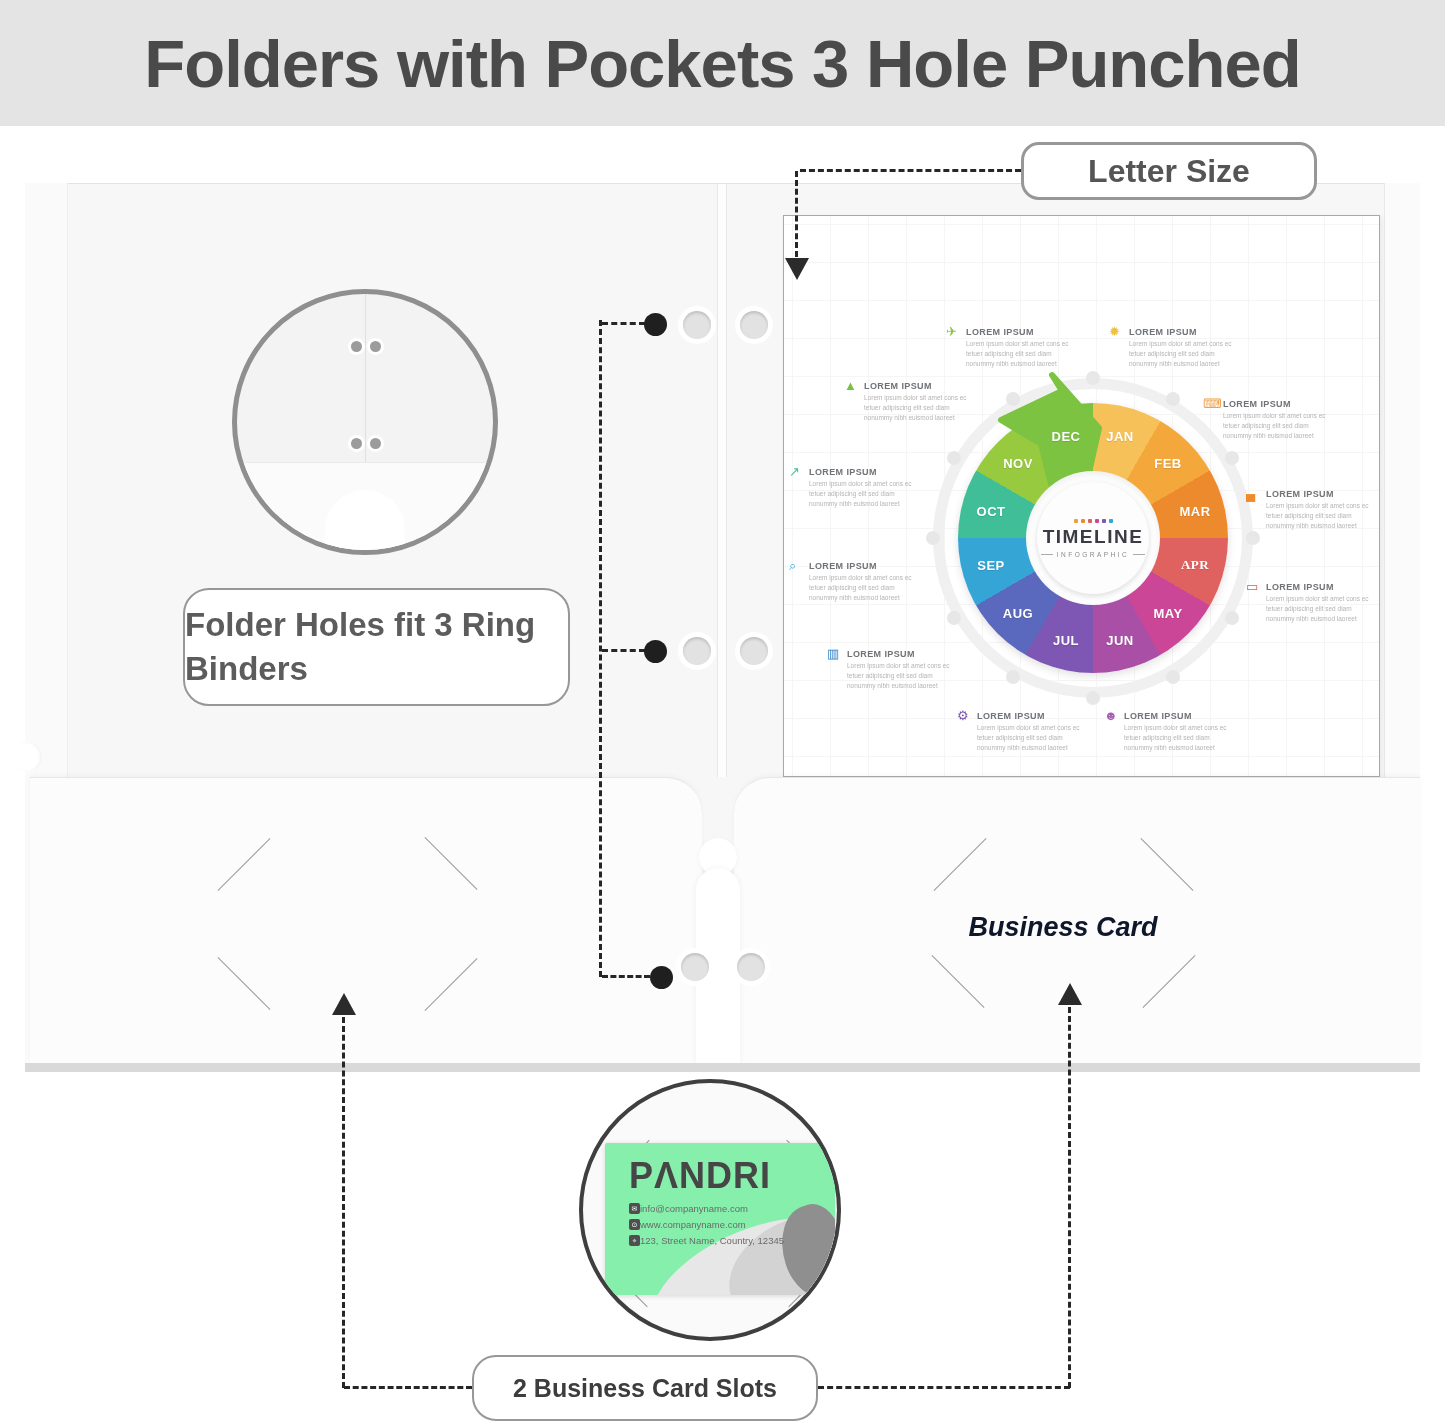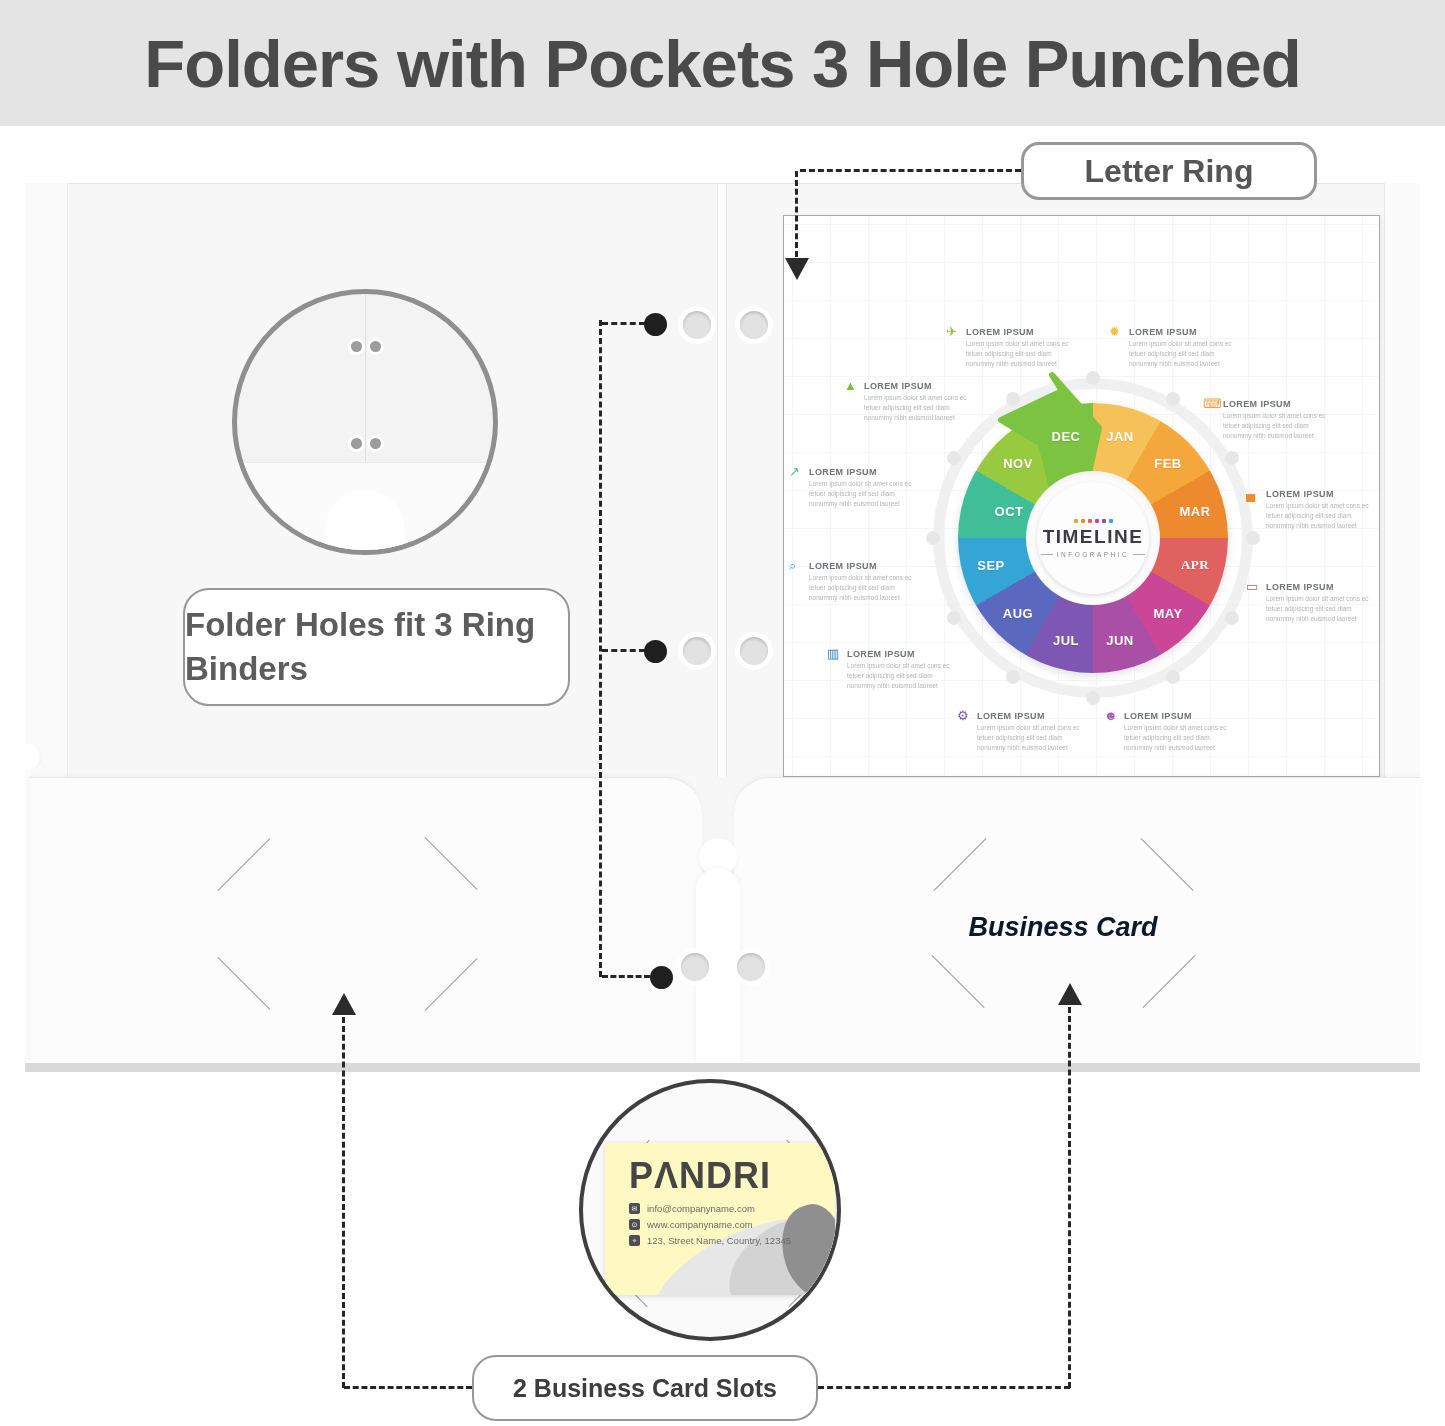--- a/index.html
+++ b/index.html
@@ -90,24 +90,24 @@
   .blk .bt{margin-left:20px;font-size:9px;font-weight:700;color:#6f7276;letter-spacing:.4px;}
   .blk .bb{margin-left:20px;margin-top:2px;font-size:6.5px;line-height:1.55;color:#b4b4b6;}
 
   
   .slit{height:0;border-top:1.5px solid #9b9b9b;transform-origin:center;}
   .bc-text{font-style:italic;font-weight:800;color:#0f172a;font-size:27px;transform:translate(-50%,-50%);white-space:nowrap;}
 
   
   .card-circle{left:579px;top:1079px;width:262px;height:262px;border:4px solid #3f3f3f;border-radius:50%;
                background:#fafafa;overflow:hidden;}
-  .bcard{position:absolute;left:22px;top:60px;width:230px;height:152px;background:#fef9c3;border-radius:2px;
+  .bcard{position:absolute;left:22px;top:60px;width:230px;height:152px;background:#86efac;border-radius:2px;
          box-shadow:0 1px 5px rgba(0,0,0,.15);overflow:hidden;}
   .bcard .brand{margin:12px 0 6px 24px;font-size:36px;font-weight:800;color:#464646;letter-spacing:1px;}
-  .crow{display:flex;align-items:center;gap:7px;margin:5px 0 0 24px;position:relative;z-index:2;}
+  .crow{display:flex;align-items:center;margin:5px 0 0 24px;position:relative;z-index:2;}
   .crow .cbul{width:11px;height:11px;border-radius:2px;background:#4f4f4f;color:#fff;font-size:7px;
               display:flex;align-items:center;justify-content:center;line-height:1;}
   .crow .ctx{font-size:9.5px;color:#6a6a6a;}
   .sw{position:absolute;border-radius:50%;}
 </style>
 </head>
 <body>
 
 <div id="page">
 
@@ -158,21 +158,21 @@
 
     <div class="month" style="left:336px;top:220px;">JAN</div>
     <div class="month" style="left:384px;top:247px;">FEB</div>
     <div class="month" style="left:411px;top:295px;">MAR</div>
     <div class="month" style="left:411px;top:349px;font-family:Liberation Serif, serif;">APR</div>
     <div class="month" style="left:384px;top:397px;">MAY</div>
     <div class="month" style="left:336px;top:424px;">JUN</div>
     <div class="month" style="left:282px;top:424px;">JUL</div>
     <div class="month" style="left:234px;top:397px;">AUG</div>
     <div class="month" style="left:207px;top:349px;">SEP</div>
-    <div class="month" style="left:207px;top:295px;margin-left:18px;">OCT</div>
+    <div class="month" style="left:207px;top:295px;">OCT</div>
     <div class="month" style="left:234px;top:247px;">NOV</div>
     <div class="month" style="left:282px;top:220px;">DEC</div>
 
     <div class="blk" style="left:162px;top:111px;">
       <span class="ic" style="color:#8bc53f">✈</span>
       <div class="bt">LOREM IPSUM</div>
       <div class="bb">Lorem ipsum dolor sit amet cons ec tetuer adipiscing elit sed diam nonummy nibh euismod laoreet</div>
     </div>
     <div class="blk" style="left:325px;top:111px;">
       <span class="ic" style="color:#f0c040">✹</span>
@@ -255,21 +255,21 @@
     <div class="rivet" style="left:133px;top:47px;"></div>
     <div class="rivet" style="left:114px;top:144px;"></div>
     <div class="rivet" style="left:133px;top:144px;"></div>
   </div>
 
   <div class="abs pill holes-label">
     <span>Folder Holes fit 3 Ring Binders</span>
   </div>
 
   <div class="abs pill letter">
-    <span>Letter Ring</span>
+    <span>Letter Size</span>
   </div>
   <div class="abs dash-h" style="left:800px;top:169px;width:221px;"></div>
   <div class="abs dash-v" style="left:795px;top:171px;height:86px;"></div>
   <div class="abs arr-down" style="left:785px;top:258px;"></div>
 
   <div class="abs slit" style="left:207px;top:864px;width:74px;transform:rotate(-45deg);"></div>
   <div class="abs slit" style="left:414px;top:863px;width:74px;transform:rotate(45deg);"></div>
   <div class="abs slit" style="left:207px;top:983px;width:74px;transform:rotate(45deg);"></div>
   <div class="abs slit" style="left:414px;top:984px;width:74px;transform:rotate(-45deg);"></div>
 

